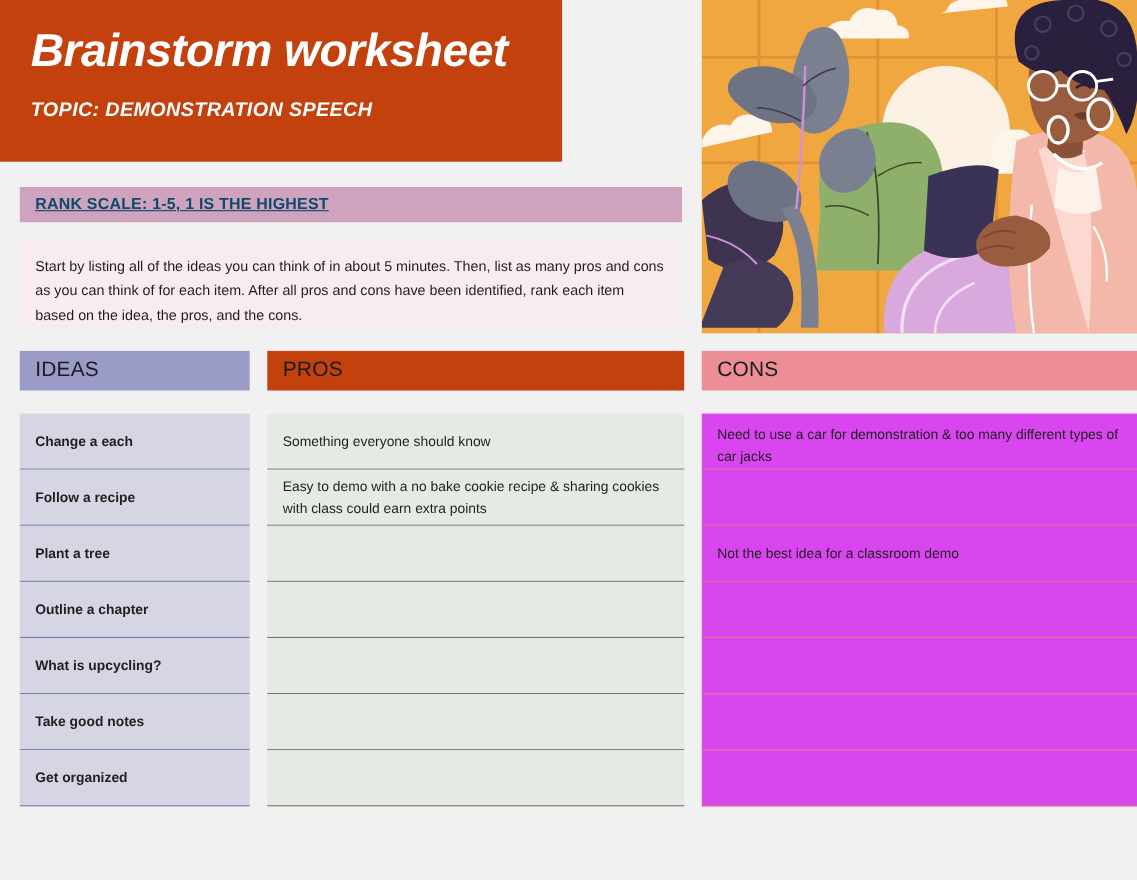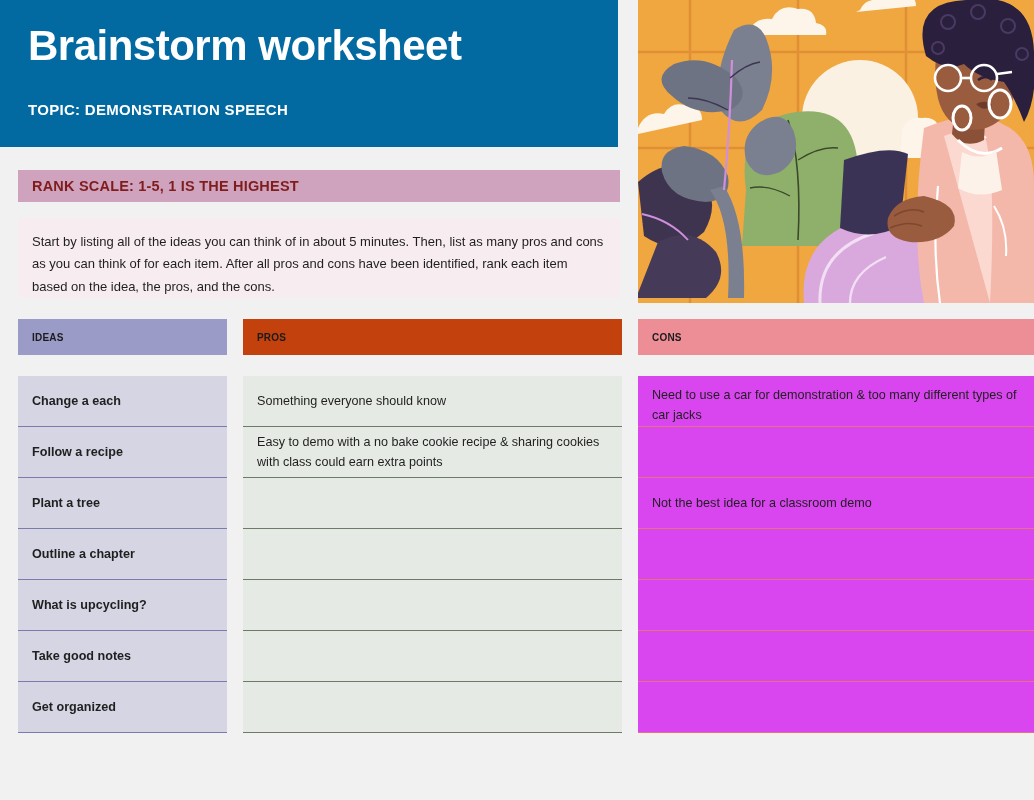--- a/index.html
+++ b/index.html
@@ -10,37 +10,38 @@
     background: #f1f1f1;
     font-family: "Liberation Sans", sans-serif;
     position: relative;
     overflow: hidden;
   }
 
   
   .header-band {
     position: absolute;
     left: 0; top: 0;
-    width: 618px; height: 147px;
-    background: #0369a1;
+    width: 511px; height: 147px;
+    background: #c2410c;
     padding: 20px 0 0 28px;
+    font-style: italic;
   }
   .worksheet-title {
     color: #ffffff;
     font-size: 42px;
     font-weight: bold;
     letter-spacing: -0.5px;
     line-height: 1.25;
   }
   .worksheet-topic {
     color: #ffffff;
-    font-size: 15px;
+    font-size: 18px;
     font-weight: bold;
     letter-spacing: 0.3px;
-    margin-top: 28px;
+    margin-top: 16px;
   }
 
   
   .illustration {
     position: absolute;
     left: 638px; top: 0;
     width: 396px; height: 303px;
     overflow: hidden;
     background: #f0a73f;
   }
@@ -52,22 +53,23 @@
     left: 18px; top: 170px;
     width: 602px; height: 32px;
     background: #cfa2bd;
     display: flex;
     align-items: center;
     padding-left: 14px;
   }
   .rank-bar-text {
     font-size: 14.5px;
     font-weight: bold;
-    color: #7f1d1d;
+    color: #0c4a6e;
     letter-spacing: 0.2px;
+    text-decoration: underline;
   }
 
   
   .instructions {
     position: absolute;
     left: 18px; top: 218px;
     width: 602px; height: 80px;
     background: #f7ecf0;
     padding: 13px 16px 0 14px;
   }
@@ -91,22 +93,22 @@
   .col-pros  { left: 243px; width: 379px; }
   .col-cons  { left: 638px; width: 396px; }
 
   .col-head {
     height: 36px;
     display: flex;
     align-items: center;
     padding-left: 14px;
   }
   .col-head-label {
-    font-size: 10px;
-    font-weight: bold;
+    font-size: 19px;
+    font-weight: normal;
     color: #1b1b1b;
     letter-spacing: 0.2px;
   }
   .col-ideas .col-head { background: #9b9bc8; }
   .col-pros  .col-head { background: #c2410c; text-align: center; }
   .col-cons  .col-head { background: #ed8e96; }
 
   .col-body { margin-top: 21px; }
 
   .row {

